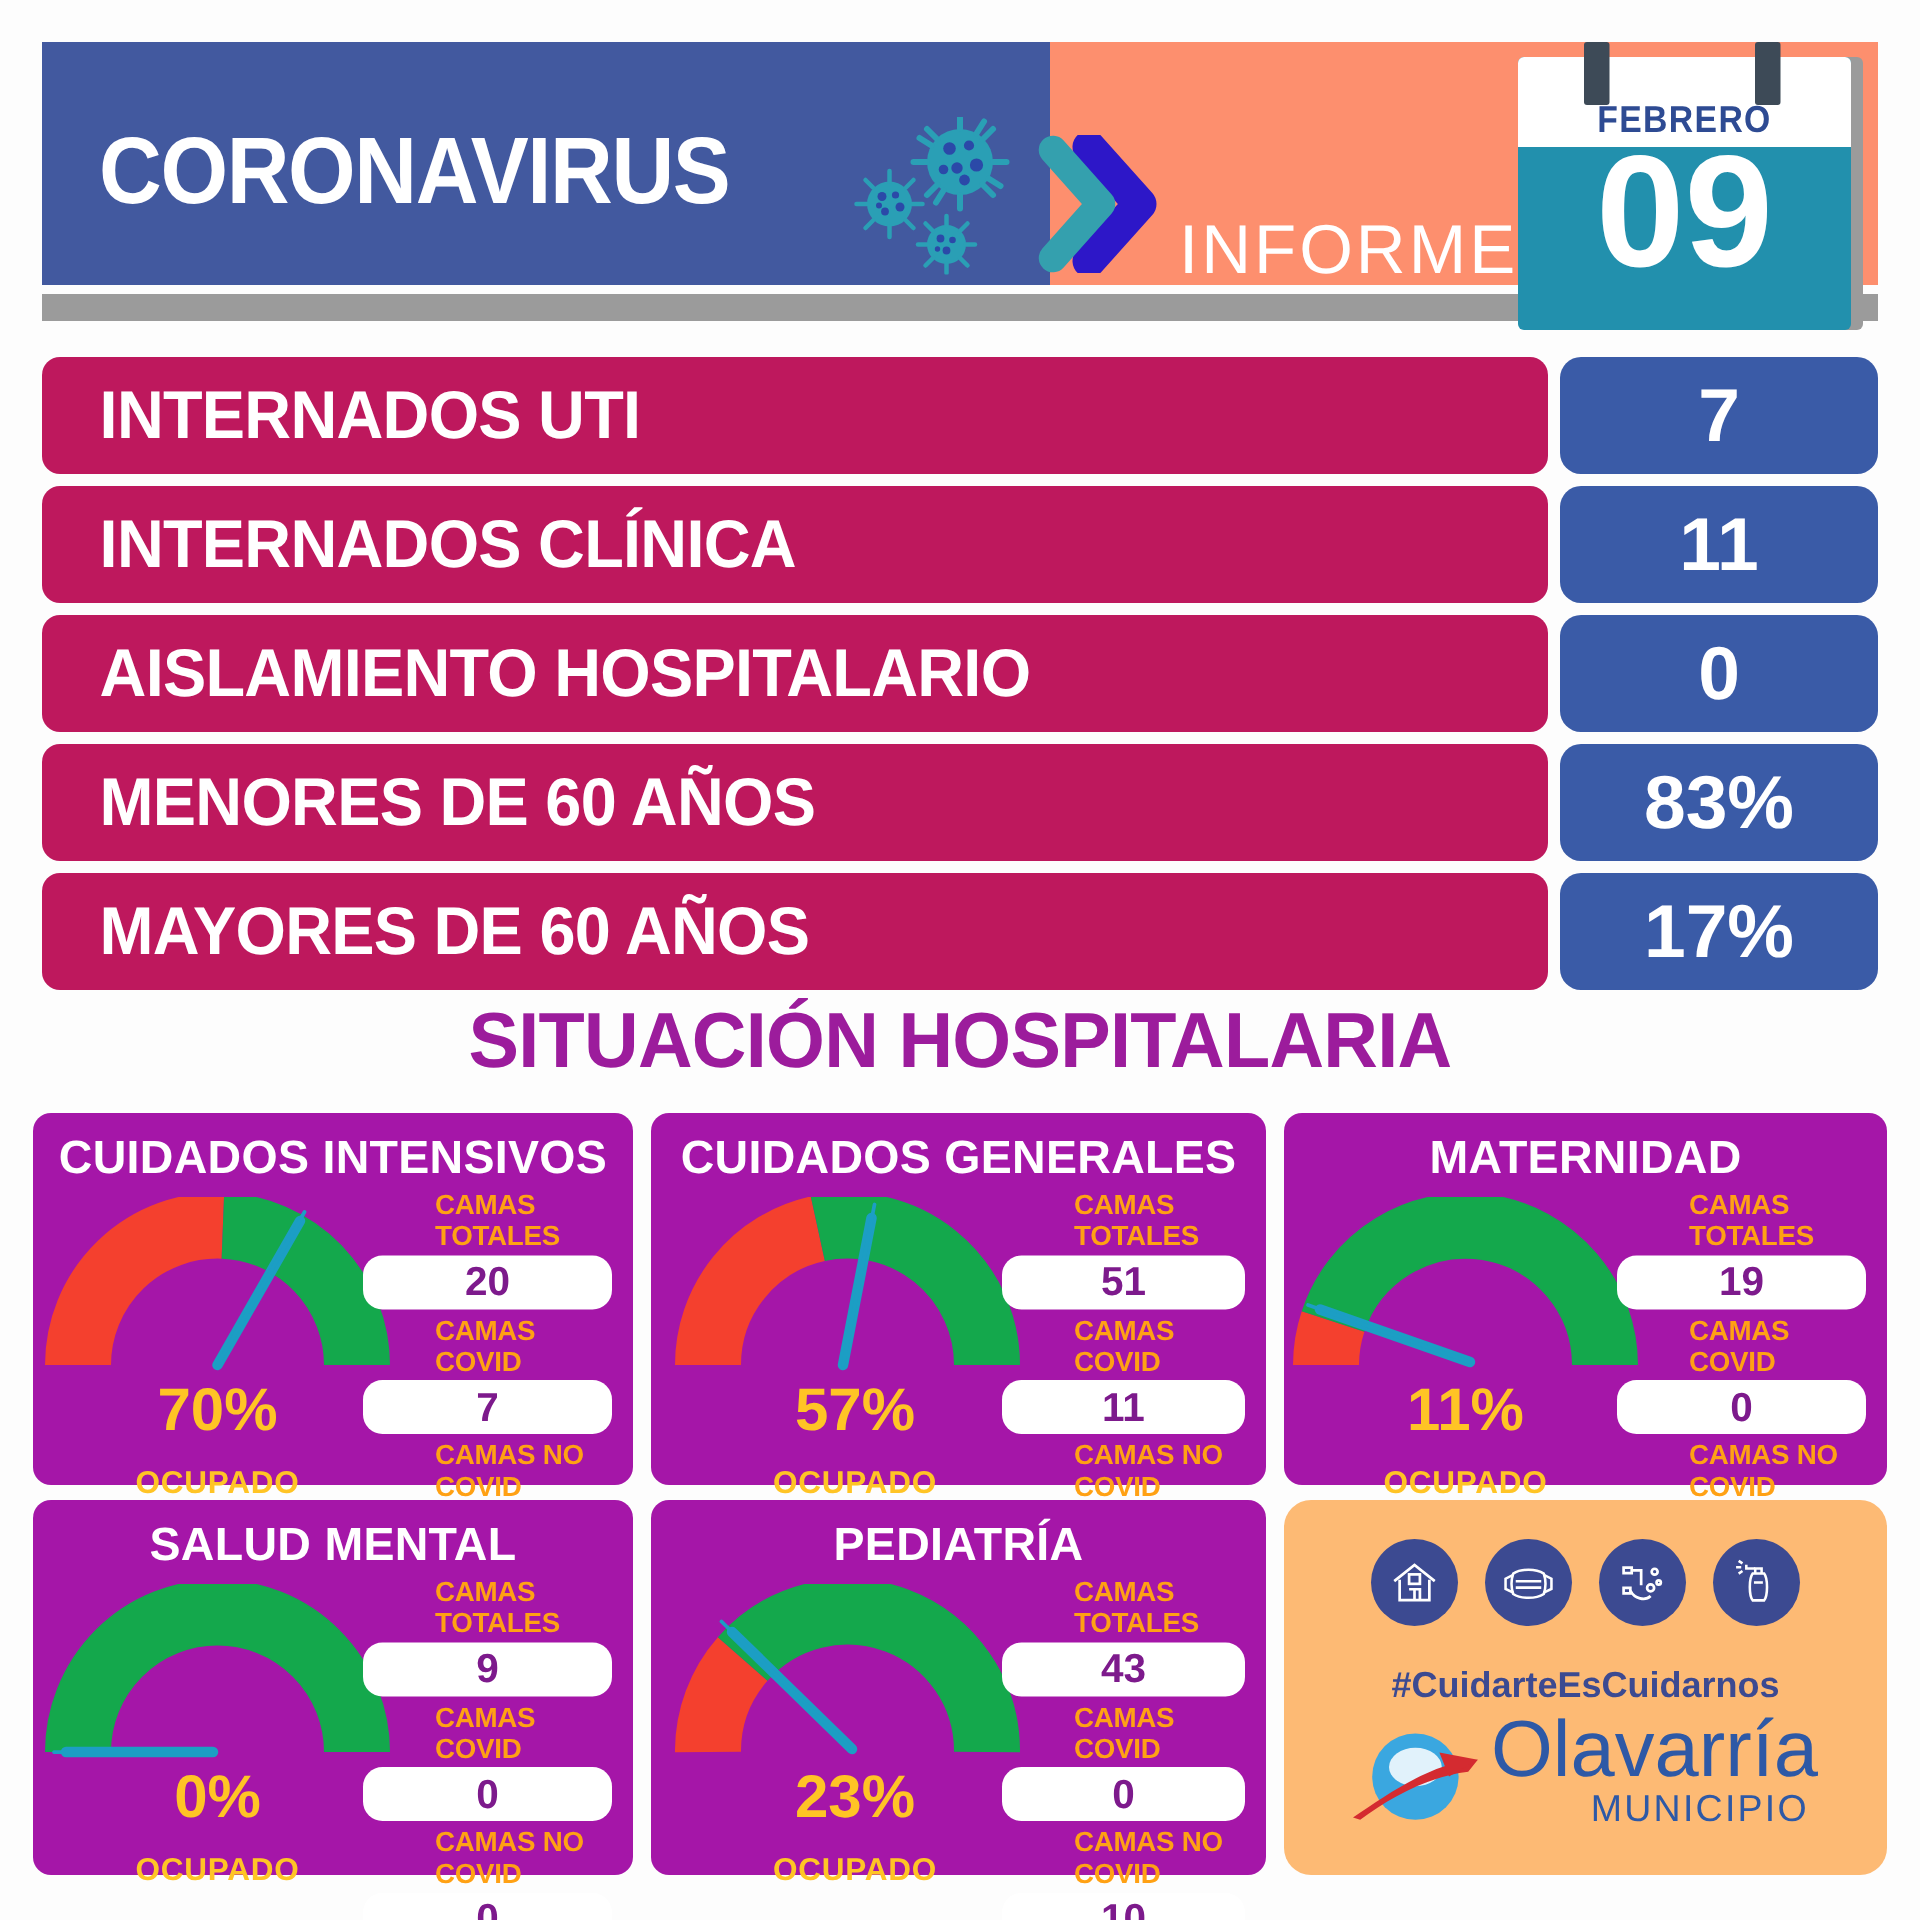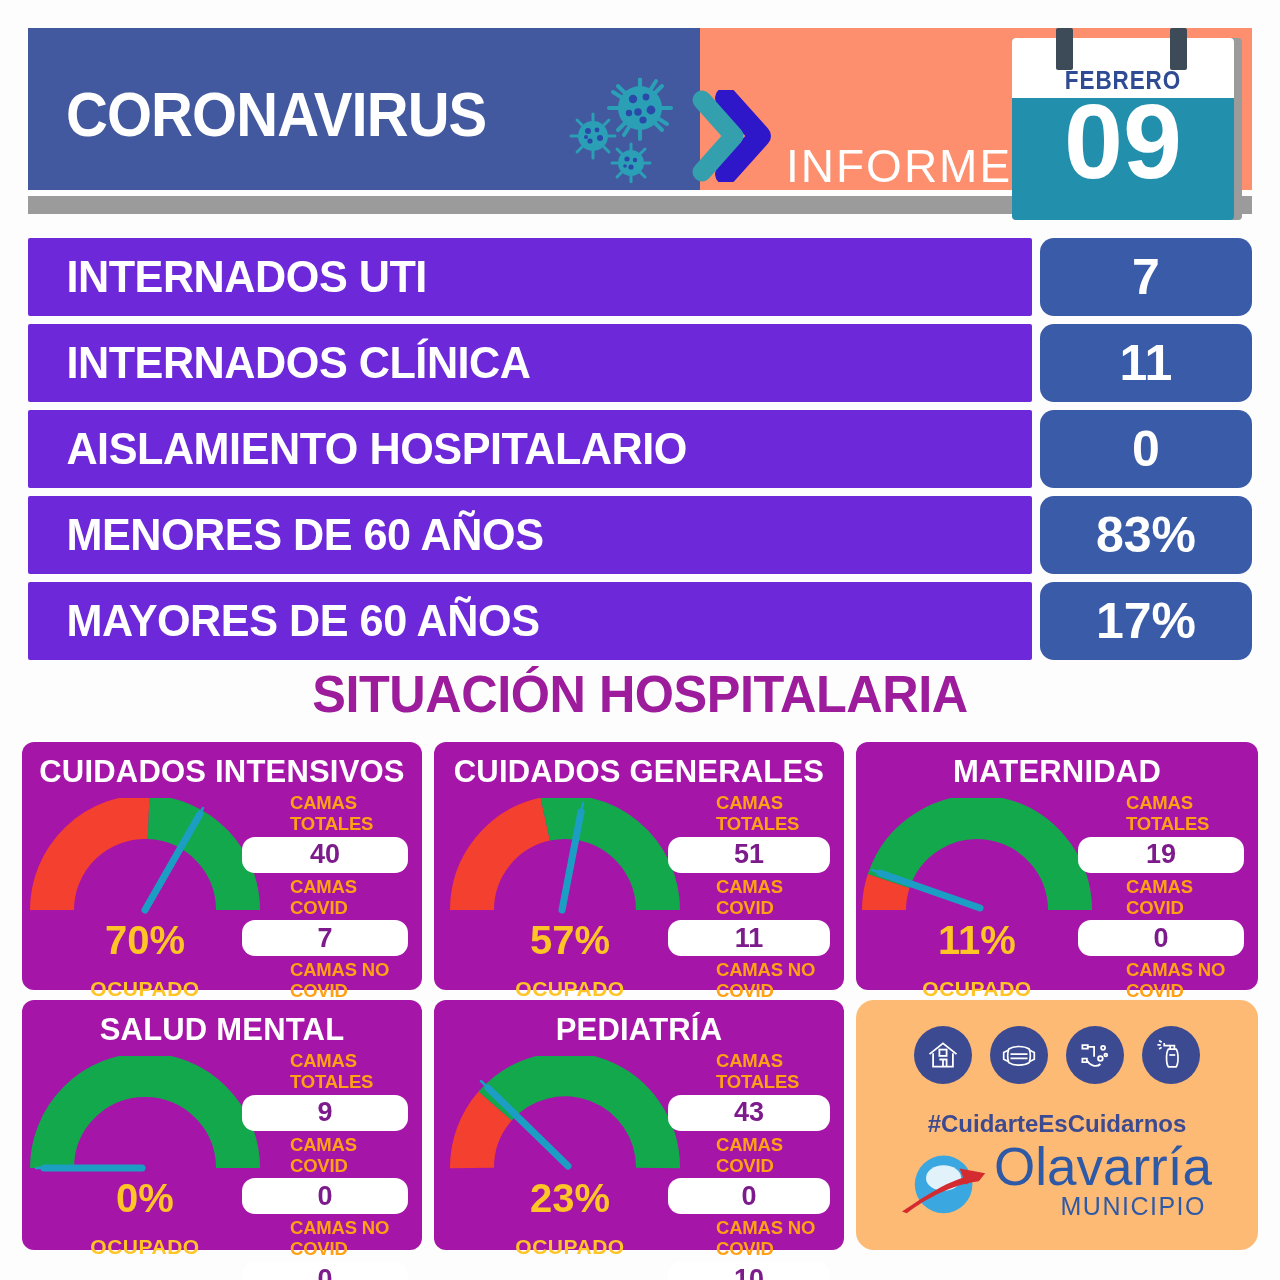--- a/index.html
+++ b/index.html
@@ -69,21 +69,21 @@
   }
   .cal-ring { position: absolute; width: 17px; height: 42px; background: #3d4a57; top: 0; border-radius: 2px; }
   .cal-ring.l { left: 44px; }
   .cal-ring.r { left: 158px; }
 
   
   .stats { position: absolute; left: 28px; top: 238px; width: 1224px; }
   .stat-row { position: relative; height: 78px; margin-bottom: 8px; }
   .stat-label {
     position: absolute; left: 0; top: 0; width: 1004px; height: 78px;
-    background: #6d28d9; border-radius: 2px;
+    background: #be185d; border-radius: 12px;
     display: flex; align-items: center;
   }
   .stat-label span {
     padding-left: 40px; color: #ffffff; font-size: 45px; font-weight: 900;
     letter-spacing: -0.5px;
     font-family: "Liberation Sans Narrow", "Liberation Sans", sans-serif;
     transform: scaleX(0.96); transform-origin: left center;
   }
   .stat-value {
     position: absolute; left: 1012px; top: 0; width: 212px; height: 78px;
@@ -308,21 +308,21 @@
           <path d="M 22 112 A 93 93 0 0 1 118.6 19.1" fill="none" stroke="#f4402e" stroke-width="44"></path>
           <path d="M 118.6 19.1 A 93 93 0 0 1 208 112" fill="none" stroke="#14a84c" stroke-width="44"></path>
           <line x1="115" y1="112" x2="170" y2="16" stroke="#1c9ec4" stroke-width="7" stroke-linecap="round"></line>
           <line x1="115" y1="112" x2="173" y2="10" stroke="#1c9ec4" stroke-width="2.5" stroke-linecap="round"></line>
         </svg>
       </div>
       <div class="pct">70%</div>
       <div class="pct-sub">OCUPADO</div>
       <div class="beds">
         <div class="bed-label">CAMAS TOTALES</div>
-        <div class="bed-box">40</div>
+        <div class="bed-box">20</div>
         <div class="bed-label">CAMAS COVID</div>
         <div class="bed-box">7</div>
         <div class="bed-label">CAMAS NO COVID</div>
         <div class="bed-box">7</div>
       </div>
     </div>
 
     <div class="card r1 c2">
       <div class="card-title">CUIDADOS GENERALES</div>
       <div class="gauge-area">

